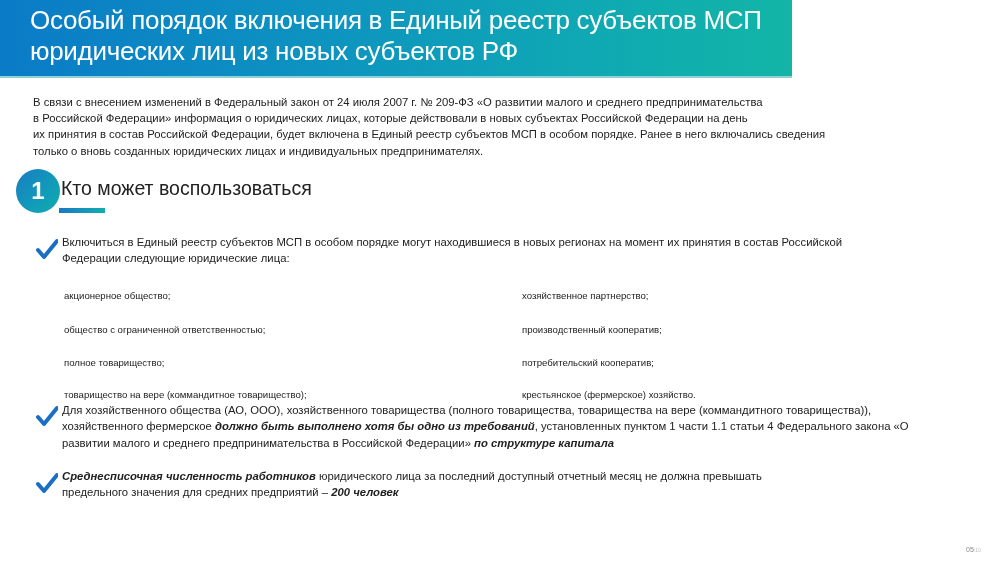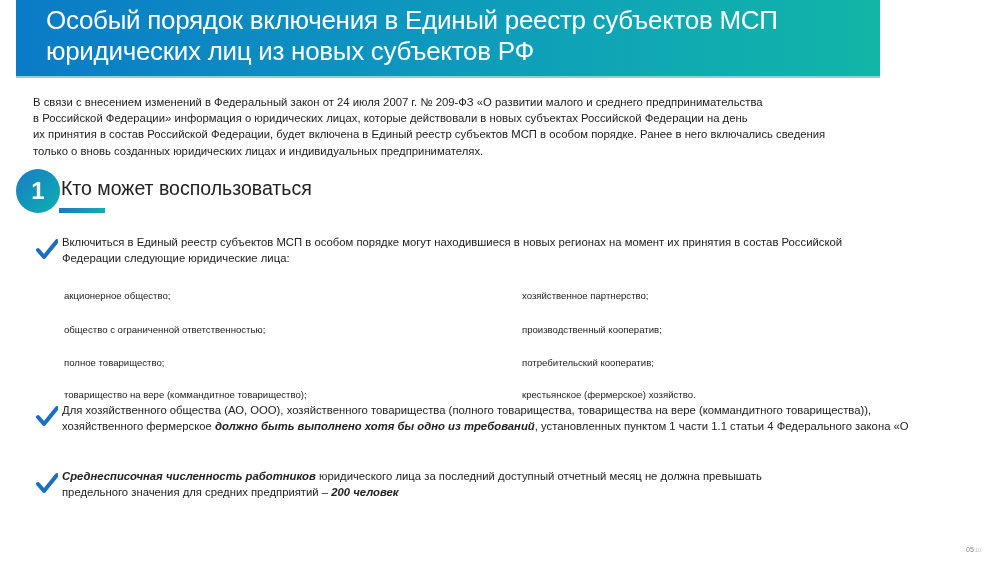--- a/index.html
+++ b/index.html
@@ -1,20 +1,20 @@
 <!DOCTYPE html>
 <html><head>
 <meta charset="utf-8">
 <style>
   * { margin: 0; padding: 0; box-sizing: border-box; }
   html, body { width: 1000px; height: 562px; background: #ffffff; overflow: hidden; }
   body { font-family: "Liberation Sans", "DejaVu Sans", sans-serif; color: #222; position: relative; }
 
   .header {
-    position: absolute; left: 16px; top: 0; width: 864px; height: 78px;
+    position: absolute; left: 0; top: 0; width: 792px; height: 78px;
     background: linear-gradient(90deg, #0a7bc7 0%, #0d93c0 40%, #0fa9b3 75%, #12b5a6 100%);
     border-bottom: 2px solid #8fcfd8;
   }
   .header-title {
     position: absolute; left: 30px; top: 5px; width: 900px;
     color: #ffffff; font-size: 26px; line-height: 31px; font-weight: normal;
     letter-spacing: -0.3px;
   }
 
   .intro {
@@ -103,20 +103,21 @@
 <div class="list-item" style="left:522px; top:377px;">крестьянское (фермерское) хозяйство.</div>
 
 <div class="check" style="left:36px; top:405px;">
   <svg viewBox="0 0 22 22">
       <path d="M2 12 L8 19 L21 3" fill="none" stroke="#1a6fc4" stroke-width="4" stroke-linecap="round" stroke-linejoin="round"></path>
     </svg>
 </div>
 <div class="para" style="top:402px;">
   <span class="line">Для хозяйственного общества (АО, ООО), хозяйственного товарищества (полного товарищества, товарищества на вере (коммандитного товарищества)),</span>
   <span class="line"><span>хозяйственного фермерское </span><b>должно быть выполнено хотя бы одно из требований</b><span>, установленных пунктом 1 части 1.1 статьи 4 Федерального закона «О</span></span>
+  <span class="line"><span>развитии  малого и среднего предпринимательства в Российской Федерации» </span><b>по структуре капитала</b></span>
 </div>
 
 <div class="check" style="left:36px; top:472px;">
   <svg viewBox="0 0 22 22">
       <path d="M2 12 L8 19 L21 3" fill="none" stroke="#1a6fc4" stroke-width="4" stroke-linecap="round" stroke-linejoin="round"></path>
     </svg>
 </div>
 <div class="para" style="top:468px;">
   <span class="line"><b>Среднесписочная численность работников</b><span> юридического лица за последний доступный отчетный месяц не должна превышать</span></span>
   <span class="line"><span>предельного значения для средних предприятий – </span><b>200 человек</b></span>

